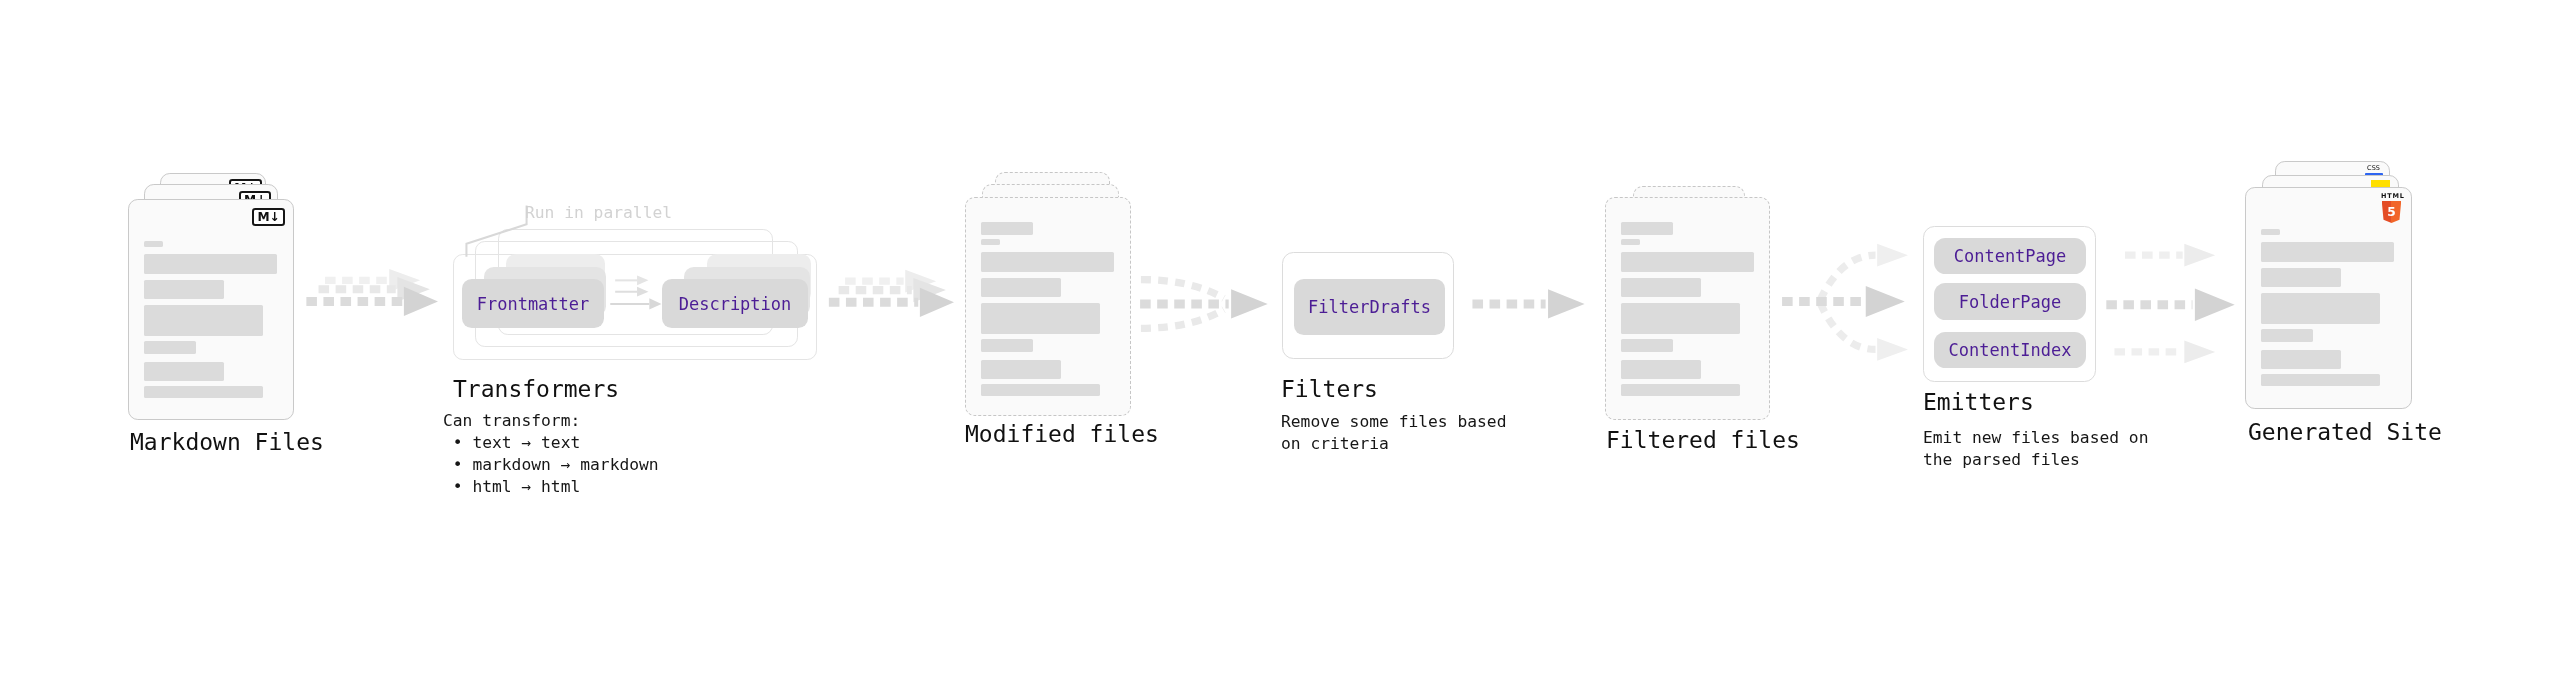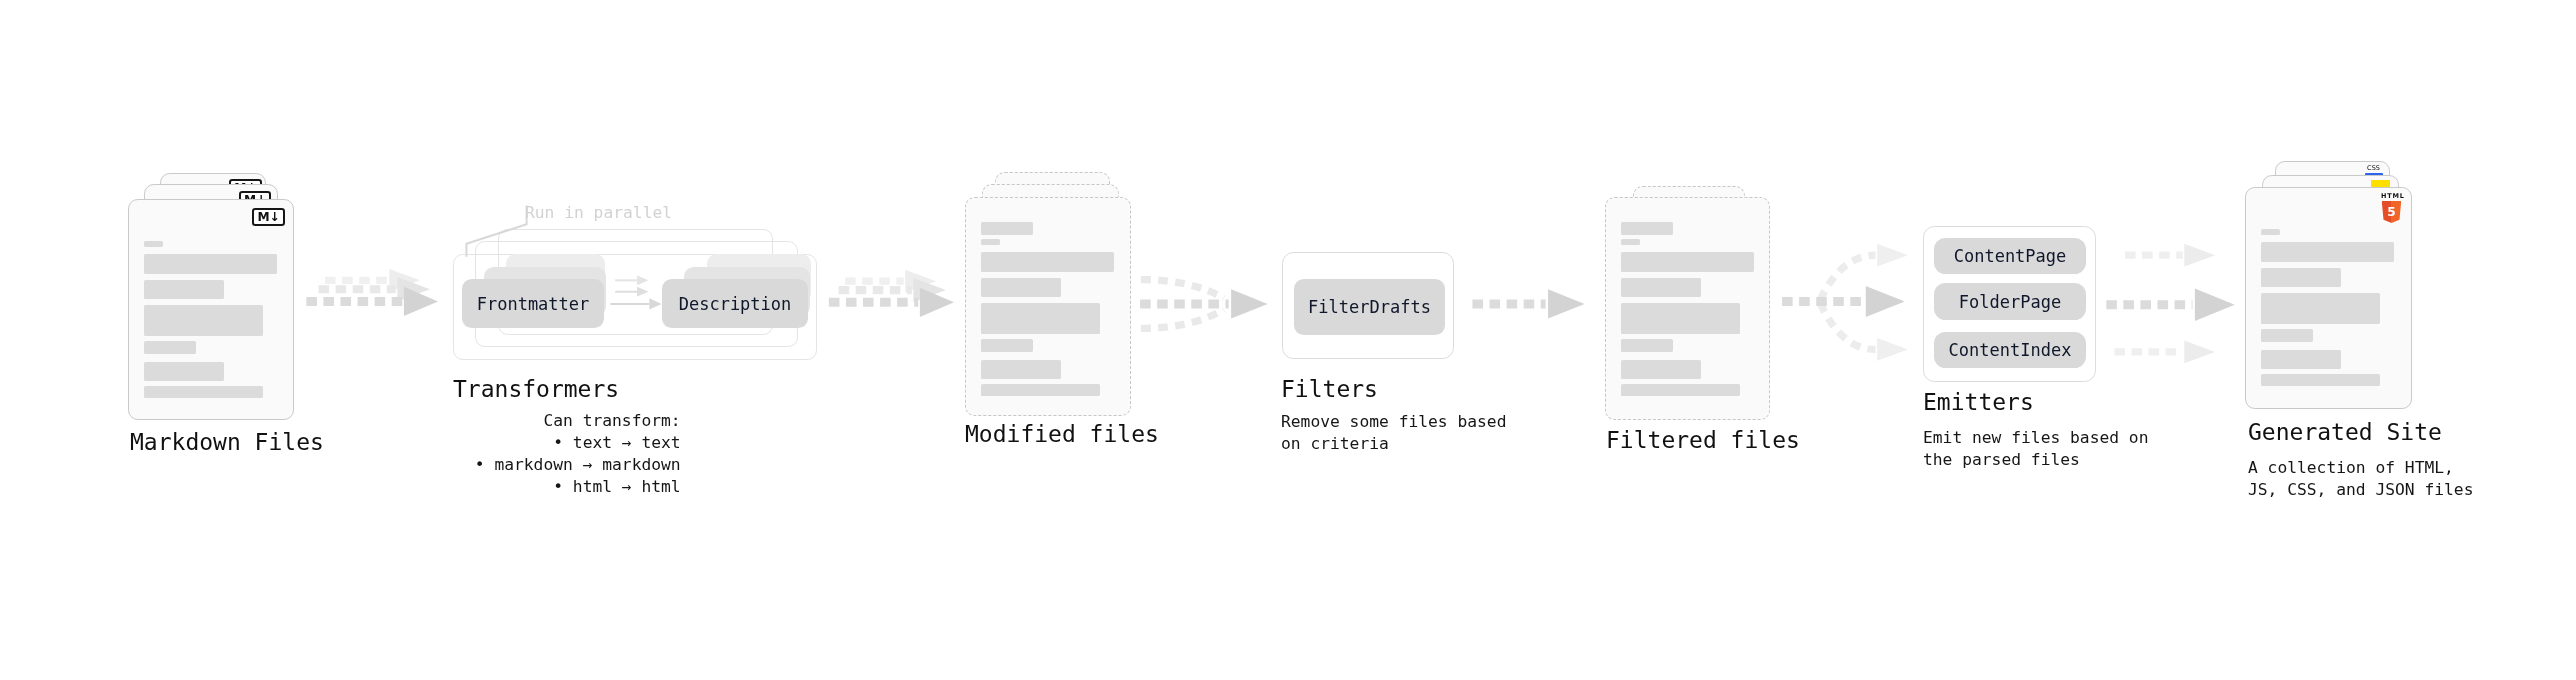--- a/index.html
+++ b/index.html
@@ -39,21 +39,21 @@
   .jsbadge{position:absolute;top:4.1px;right:8.1px;width:18.7px;height:9px;background:#FFDF00;}
 
   
   .gbox{position:absolute;border:1.6px solid #E4E4E4;border-radius:9.8px;background:transparent;box-sizing:border-box;}
 
   
   .panel{position:absolute;background:#FFFFFF;border:1.6px solid #DCDCDC;border-radius:11.4px;box-sizing:border-box;}
 
   
   .chip{position:absolute;background:#D9D9D9;border-radius:9.8px;display:flex;align-items:center;justify-content:center;
-        font-size:17px;color:#0f172a;box-sizing:border-box;}
+        font-size:17px;color:#4c1d95;box-sizing:border-box;}
   .chip.l2{background:#E4E4E4;}
   .chip.l3{background:#EDEDED;}
 
   
   .h{position:absolute;font-size:23px;font-weight:500;color:#111;white-space:pre;}
   .sub{position:absolute;font-size:16.3px;line-height:22px;white-space:pre;color:#161616;}
   .note{position:absolute;font-size:16.3px;color:#D2D2D2;white-space:pre;}
 
   svg.arrows{position:absolute;left:0;top:0;pointer-events:none;}
 </style>
@@ -260,25 +260,23 @@
   <div class="note" style="left:525px;top:203px;">Run in parallel</div>
 
   <div class="h" style="left:130px;top:429px;">Markdown Files</div>
   <div class="h" style="left:453px;top:376px;">Transformers</div>
   <div class="h" style="left:965px;top:421px;">Modified files</div>
   <div class="h" style="left:1281px;top:376px;">Filters</div>
   <div class="h" style="left:1606px;top:427px;">Filtered files</div>
   <div class="h" style="left:1923px;top:389px;">Emitters</div>
   <div class="h" style="left:2248px;top:419px;">Generated Site</div>
 
-  <div class="sub" style="left:465px;top:410px;text-align:right;">Can transform:
+  <div class="sub" style="left:443px;top:410px;">Can transform:
  • text → text
  • markdown → markdown
  • html → html</div>
   <div class="sub" style="left:1281px;top:411px;">Remove some files based
 on criteria</div>
   <div class="sub" style="left:1923px;top:427px;">Emit new files based on
 the parsed files</div>
-  <div class="sub" style="left:2248px;top:457px;">A collection of HTML,
-JS, CSS, and JSON files</div>
 
 </div>
 
 
 </body></html>

